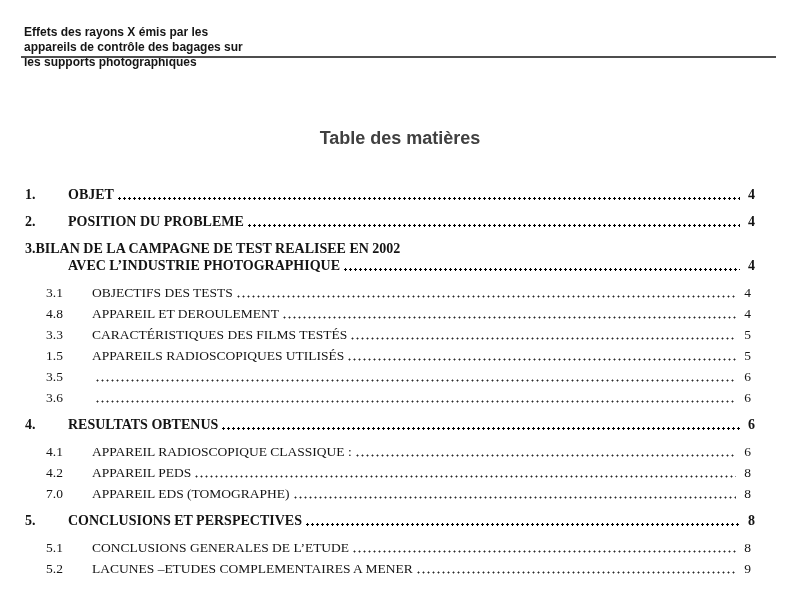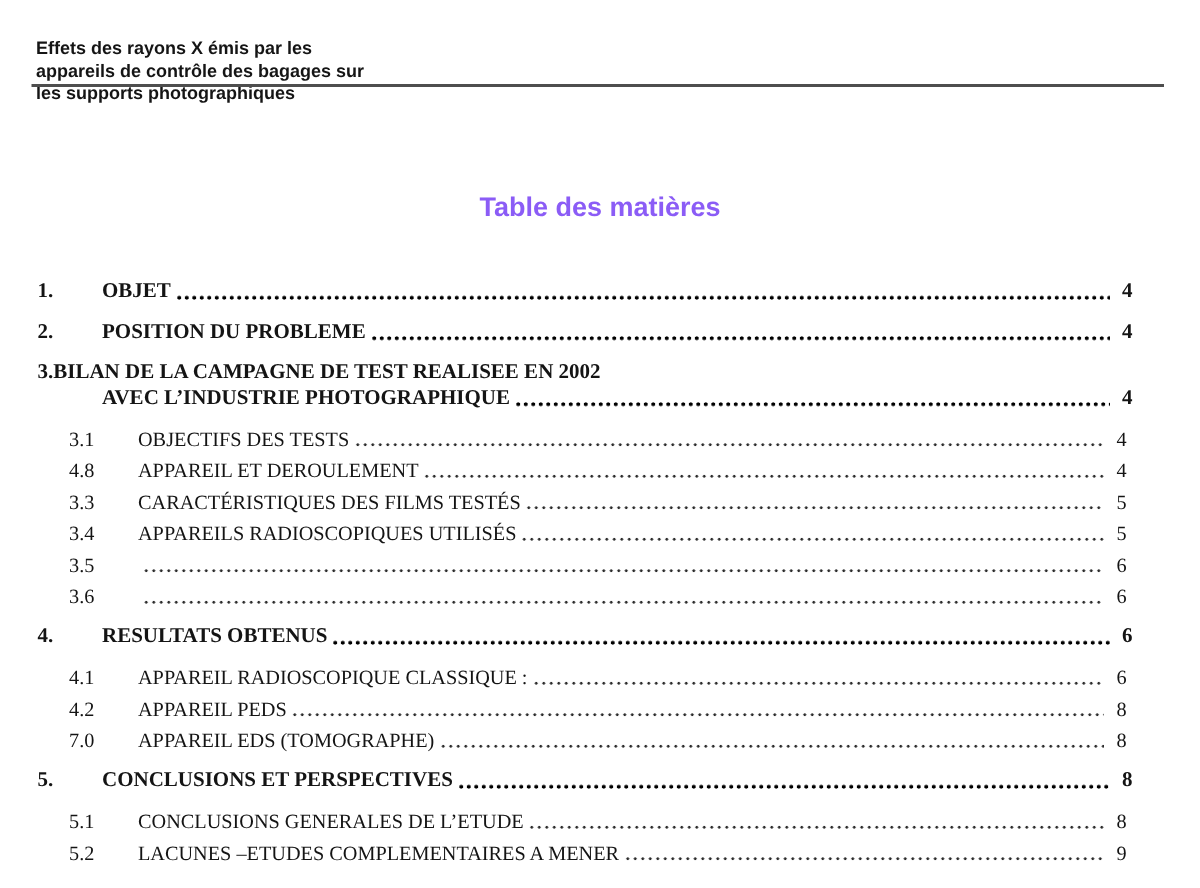--- a/index.html
+++ b/index.html
@@ -33,21 +33,21 @@
 
   
   .doc-title {
     position: absolute;
     left: 0; top: 128px;
     width: 100%;
     text-align: center;
     font-family: "Liberation Sans", sans-serif;
     font-weight: bold;
     font-size: 18px;
-    color: #8b5cf6;
+    color: #404040;
   }
 
   
   .toc {
     position: absolute;
     left: 25px; top: 186px;
     width: 730px;
   }
   .row {
     display: flex;
@@ -147,21 +147,21 @@
   </div>
 
   <div class="row lvl2">
     <span class="num">3.3</span>
     <span class="title">CARACTÉRISTIQUES DES FILMS TESTÉS</span>
     <span class="leader"></span>
     <span class="page">5</span>
   </div>
 
   <div class="row lvl2">
-    <span class="num">3.4</span>
+    <span class="num">1.5</span>
     <span class="title">APPAREILS RADIOSCOPIQUES UTILISÉS</span>
     <span class="leader"></span>
     <span class="page">5</span>
   </div>
 
   <div class="row lvl2">
     <span class="num">3.5</span>
     <span class="leader"></span>
     <span class="page">6</span>
   </div>

